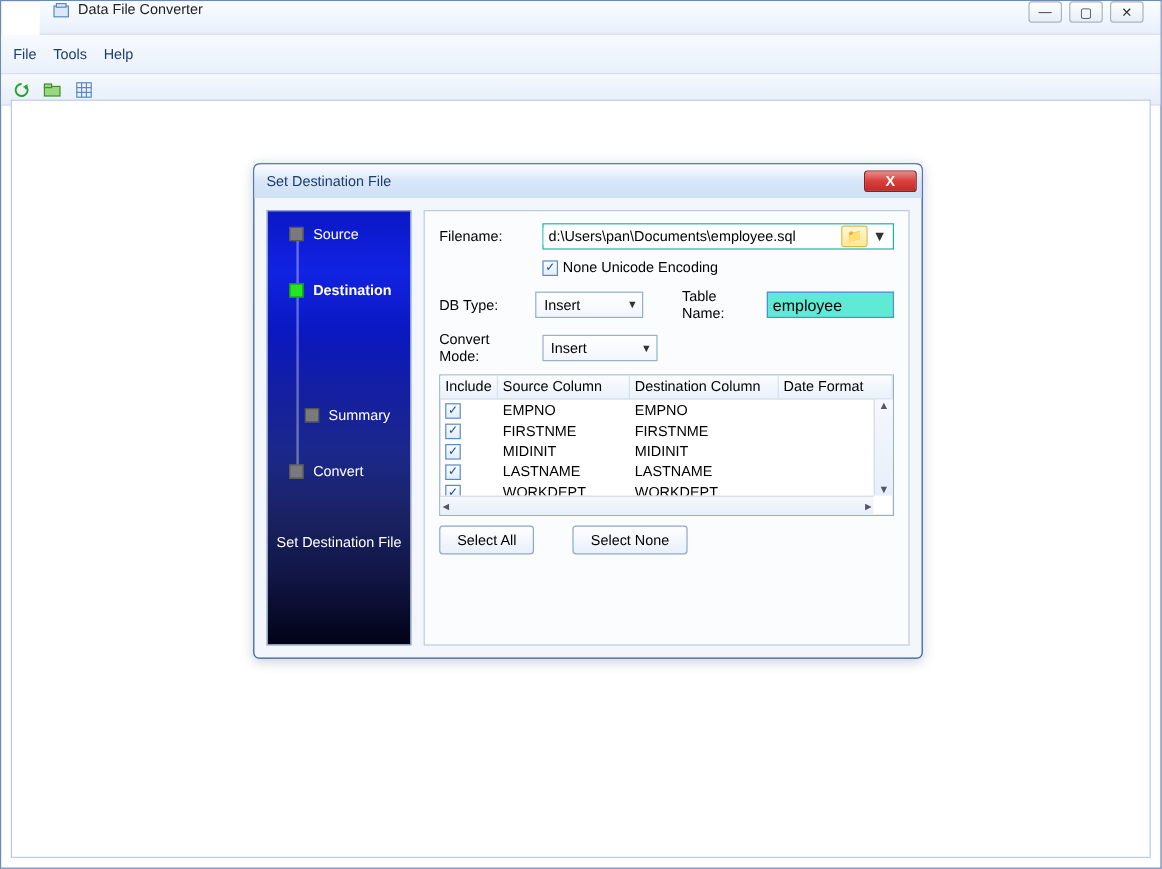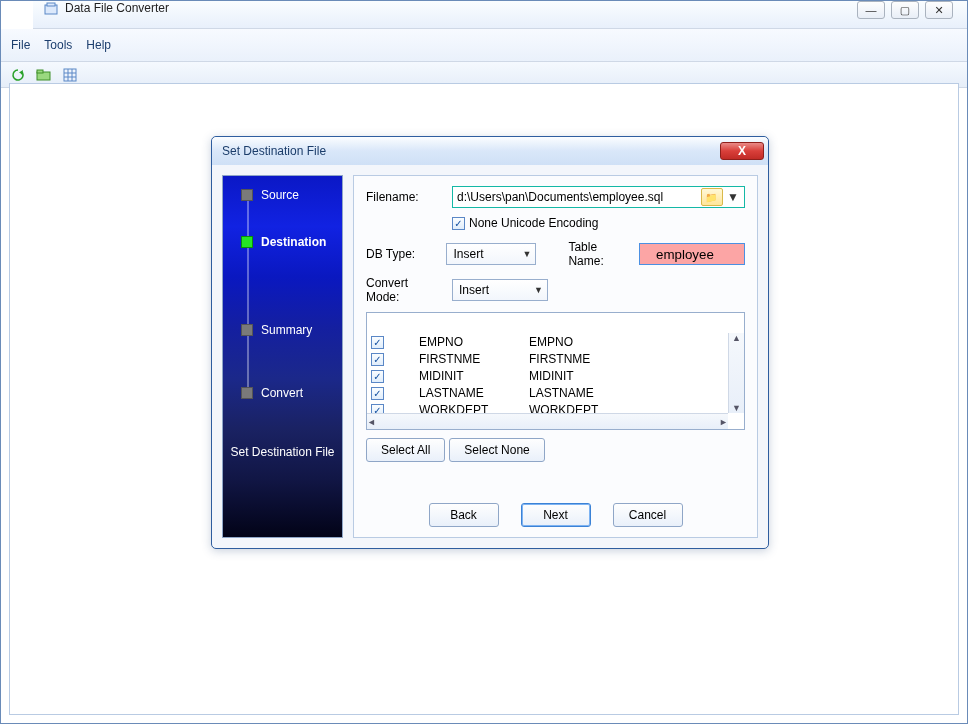--- a/index.html
+++ b/index.html
@@ -37,36 +37,36 @@
   .lbl { width:78px; }
   .filebox { flex:1; display:flex; align-items:center; border:1px solid #14b8a6; background:#fff; height:22px;}
   .filebox input { flex:1; border:none; outline:none; font-size:12px; padding:0 4px;}
   .browse { width:22px; height:18px; margin:1px; background:linear-gradient(#fff8d8,#ffe69a); border:1px solid #d9b94a; border-radius:2px; display:flex; align-items:center; justify-content:center; font-size:10px;}
   .dd { width:14px; text-align:center; color:#333; margin:0 4px 0 2px;}
   .chk { display:flex; align-items:center; gap:4px; margin-left:86px; margin-bottom:10px;}
   .checkbox { width:13px; height:13px; border:1px solid #5a87c6; background:linear-gradient(#fafdff,#e0edfb); display:inline-flex; align-items:center; justify-content:center; font-size:10px; color:#1450a0;}
   select, .combo { height:22px; border:1px solid #98aecd; background:linear-gradient(#fff,#f2f6fc); font-size:12px;}
   .combo { display:flex; align-items:center; padding:0 2px 0 6px; gap:6px;}
   .combo .arrow { margin-left:auto; margin-right:2px; font-size:9px; color:#333;}
-  .tname { border:1px solid #4b90e2; height:22px; padding:0 16px; background:#fca5a5;}
+  .tname { border:1px solid #4b90e2; height:22px; padding:0 4px; background:#5eead4;}
   .section-label { margin:6px 0 2px 0; }
   
   .gridwrap { border:1px solid #98aecd; background:#fff; height:118px; position:relative; }
   .ghead { display:flex; background:linear-gradient(#fbfdff,#e9f1fb); border-bottom:1px solid #cfd8e6; height:20px; font-size:12px; }
   .ghead div { border-right:1px solid #d7e1ef; padding:2px 4px; }
   .col-inc{width:48px;} .col-src{width:110px;} .col-dst{width:124px;} .col-df{flex:1;}
   .gbody { position:absolute; top:20px; left:0; right:16px; bottom:16px; overflow:hidden;}
   .grow { display:flex; height:17px; align-items:center; font-size:12px;}
   .grow .cell { padding:0 4px; }
   .gscroll-v { position:absolute; right:0; top:20px; bottom:16px; width:16px; background:linear-gradient(#f5f8fc,#e8eff9); border-left:1px solid #cfd8e6; display:flex; flex-direction:column; align-items:center; justify-content:space-between;}
   .gscroll-h { position:absolute; left:0; right:16px; bottom:0; height:16px; background:linear-gradient(#f5f8fc,#e8eff9); border-top:1px solid #cfd8e6; display:flex; align-items:center; justify-content:center;}
   .sbbtn { font-size:9px; color:#556; }
   .btn { height:24px; min-width:74px; padding:0 14px; border:1px solid #8fa6c7; border-radius:3px; background:linear-gradient(#fefefe,#e9f0fa); font-size:12px;}
   .btn.primary { border:1px solid #3b82d6; box-shadow:0 0 0 1px #7db3f2 inset;}
-  .selrow { display:flex; gap:4px; margin-top:8px;}
+  .selrow { display:flex; gap:32px; margin-top:8px;}
   .footer-btns { position:absolute; left:0; right:0; bottom:10px; display:flex; gap:22px; justify-content:center; }
 </style>
 </head>
 <body>
 
 <div class="mainwin">
   <div class="titlebar">
     <span class="appicon">
       <svg width="14" height="14">
           <rect x="1" y="3" width="12" height="9" fill="#dce9fb" stroke="#5a87c6"></rect>
@@ -122,21 +122,21 @@
         <div class="wizard">
           <div class="wiz-track"></div>
           <div class="wiz-item" style="top:12px;">
             <span class="wiz-box"></span>
               <span class="wiz-label">Source</span>
           </div>
           <div class="wiz-item" style="top:59px;">
             <span class="wiz-box active"></span>
               <span class="wiz-label active">Destination</span>
           </div>
-          <div class="wiz-item" style="top:147px;">
+          <div class="wiz-item" style="top:163px;justify-content:center;">
             <span class="wiz-box"></span>
               <span class="wiz-label">Summary</span>
           </div>
           <div class="wiz-item" style="top:210px;">
             <span class="wiz-box"></span>
               <span class="wiz-label">Convert</span>
           </div>
           <div class="wiz-footer">Set Destination File</div>
         </div>
 
@@ -165,20 +165,26 @@
             <input class="tname" style="width: 106px;" type="text" value="employee">
           </div>
           <div class="row">
             <span class="lbl">Convert Mode:</span>
             <div class="combo" style="width:96px;">
               <span>Insert</span>
               <span class="arrow">▼</span>
             </div>
           </div>
           <div class="gridwrap">
+            <div class="ghead">
+              <div class="col-inc">Include</div>
+              <div class="col-src">Source Column</div>
+              <div class="col-dst">Destination Column</div>
+              <div class="col-df">Date Format</div>
+            </div>
             <div class="gbody" id="gbody">
                 <div class="grow">
                   <div class="cell col-inc"><span class="checkbox">✓</span></div>
                   <div class="cell col-src">EMPNO</div>
                   <div class="cell col-dst">EMPNO</div>
                   <div class="cell col-df"></div>
                 </div>
                 <div class="grow">
                   <div class="cell col-inc"><span class="checkbox">✓</span></div>
                   <div class="cell col-src">FIRSTNME</div>
@@ -211,22 +217,17 @@
             <div class="gscroll-h">
                 <span class="sbbtn">◄</span>
                 <span style="flex:1"></span>
                 <span class="sbbtn">►</span>
               </div>
           </div>
           <div class="selrow">
             <button class="btn">Select All</button>
             <button class="btn">Select None</button>
           </div>
-          <div class="footer-btns">
-            <button class="btn" style="min-width:70px;">Back</button>
-            <button class="btn primary" style="min-width:70px;">Next</button>
-            <button class="btn" style="min-width:70px;">Cancel</button>
-          </div>
         </div>
       </div>
     </div>
   </div>
 </div>
 
 </body></html>

